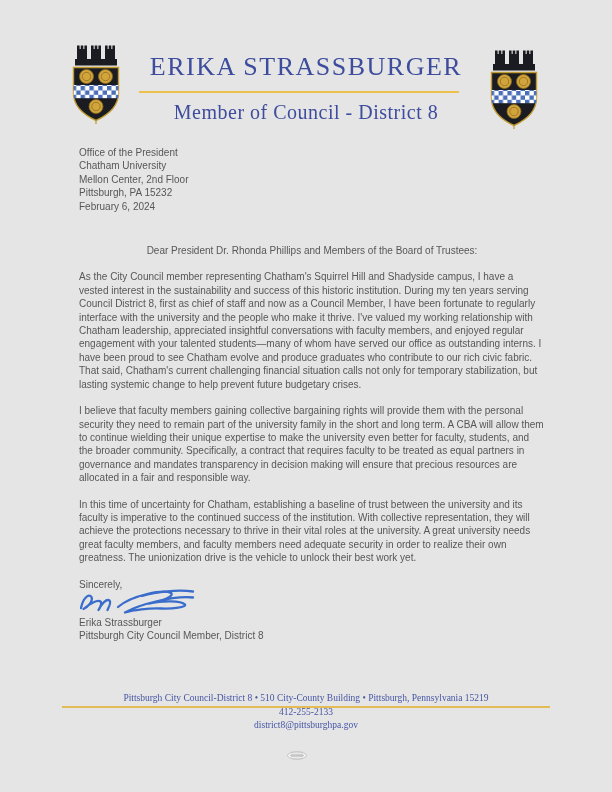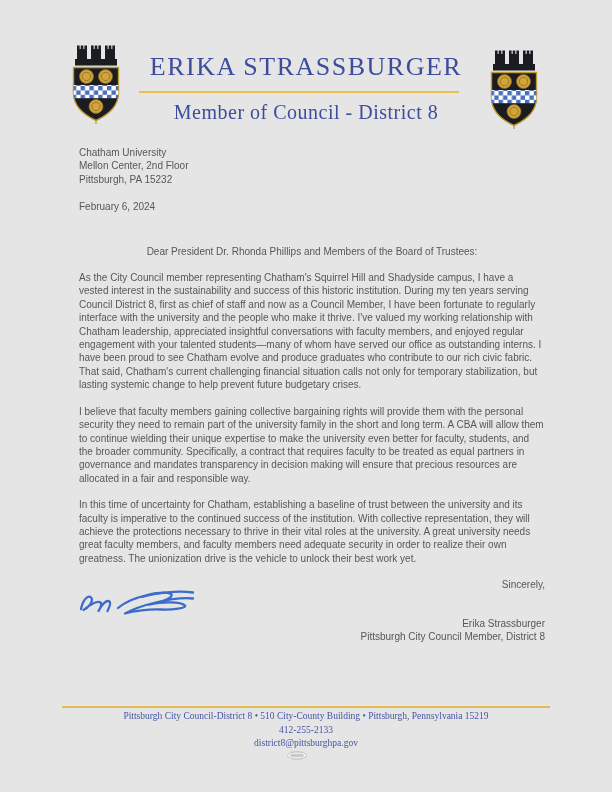--- a/index.html
+++ b/index.html
@@ -44,39 +44,39 @@
 
   
   .letter-content {
     position: absolute;
     left: 79px; top: 146px; width: 466px;
     color: #575757;
     font-size: 10px;
     line-height: 13.4px;
   }
   .recipient-line { white-space: nowrap; }
-  .date-line { margin-top: 14px; }
+  .date-line { }
   .salutation-line { margin-top: 31px; text-align: center; }
   .para { margin-top: 13px; text-align: left; }
 
-  .closing { margin-top: 13px; text-align: right; }
+  .closing { margin-top: 13px; }
   .signature-svg {
     display: block;
     margin: -9px 0 -4px -5px;
     width: 128px; height: 38px;
   }
 
   
   .gold-rule-footer {
     left: 62px; top: 706px;
     width: 488px; height: 2px;
     background: #E4BC55;
   }
   .footer-text {
-    left: 0; right: 0; top: 710px;
+    left: 0; right: 0; top: 692px;
     text-align: center;
     font-family: "Liberation Serif", serif;
     font-size: 9.5px;
     line-height: 13.5px;
     color: #4655A4;
   }
   .union-bug { left: 286px; top: 750px; width: 22px; height: 11px; }
 </style>
 </head>
 <body>
@@ -160,20 +160,21 @@
     </g>
     <path d="M33,78.5 L33,82" stroke="#BE9A30" stroke-width="1.2"></path>
   </svg>
 
   <div class="abs header-name">ERIKA STRASSBURGER</div>
   <div class="abs gold-rule-header"></div>
   <div class="abs header-subtitle">Member of Council - District 8</div>
 
   <div class="letter-content">
     <div class="recipient-block">
+      <div class="recipient-line">Office of the President</div>
       <div class="recipient-line">Chatham University</div>
       <div class="recipient-line">Mellon Center, 2nd Floor</div>
       <div class="recipient-line">Pittsburgh, PA 15232</div>
     </div>
 
     <div class="date-line">February 6, 2024</div>
 
     <div class="salutation-line">Dear President Dr. Rhonda Phillips and Members of the Board of Trustees:</div>
 
     <div class="para">As the City Council member representing Chatham's Squirrel Hill and Shadyside campus, I have a vested interest in the sustainability and success of this historic institution. During my ten years serving Council District 8, first as chief of staff and now as a Council Member, I have been fortunate to regularly interface with the university and the people who make it thrive. I've valued my working relationship with Chatham leadership, appreciated insightful conversations with faculty members, and enjoyed regular engagement with your talented students—many of whom have served our office as outstanding interns. I have been proud to see Chatham evolve and produce graduates who contribute to our rich civic fabric.  That said, Chatham's current challenging financial situation calls not only for temporary stabilization, but lasting systemic change to help prevent future budgetary crises.</div>

